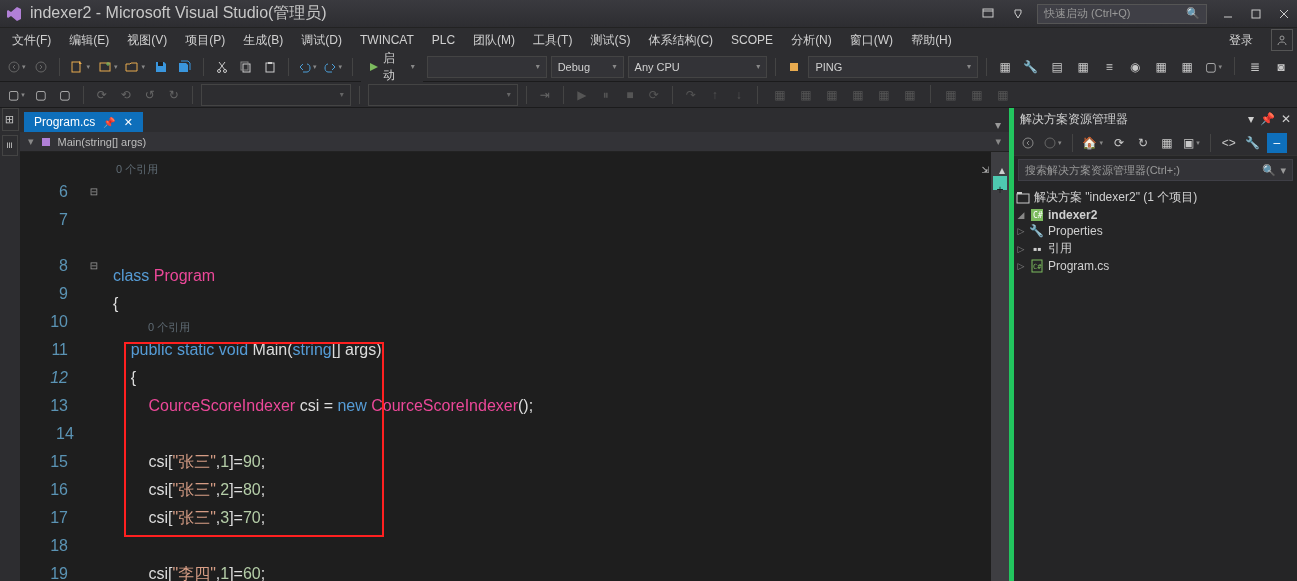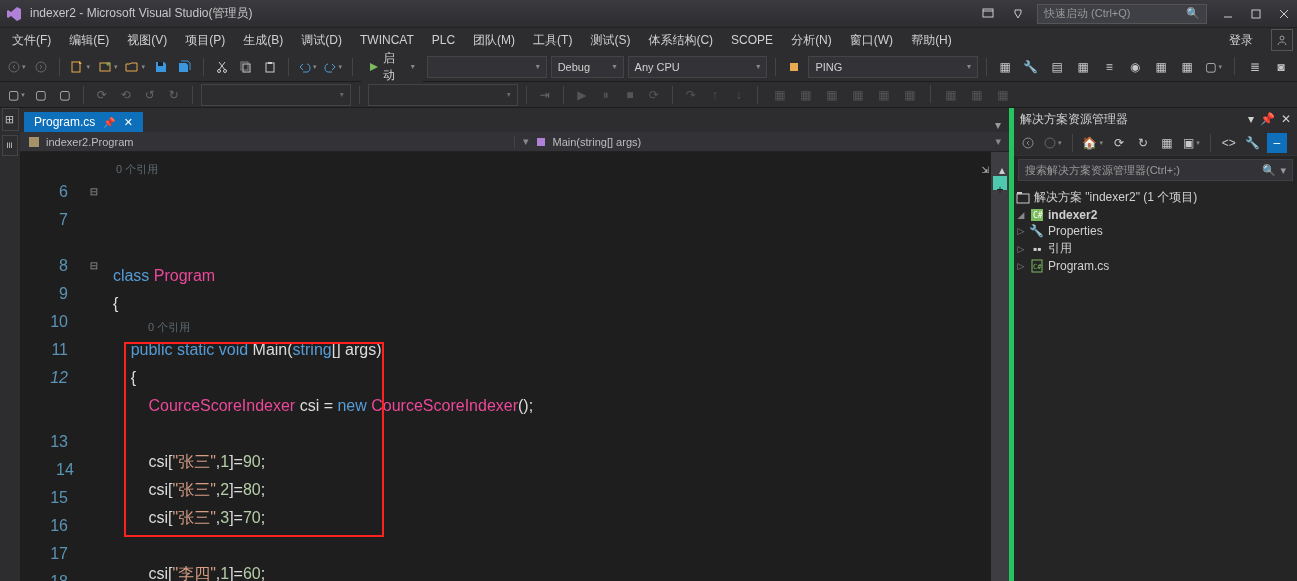--- a/index.html
+++ b/index.html
@@ -1,19 +1,19 @@
 <!DOCTYPE html>
 <html><head>
 <meta charset="utf-8">
 <style>
 * { margin:0; padding:0; box-sizing:border-box; font-family:"Segoe UI","Microsoft YaHei",sans-serif; }
 body { background:#2d2d30; color:#ccc; font-size:12px; width:1297px; height:581px; overflow:hidden; display:flex; flex-direction:column; }
 .titlebar { height:28px; background:linear-gradient(to bottom,#3a3a3f,#2d2d31); display:flex; align-items:center; padding:0 6px; gap:8px; border-bottom:1px solid #222; }
 .titlebar .vs-logo { width:16px; height:16px; display:flex; align-items:center; justify-content:center; }
-.title-text { color:#c8c8c8; font-size:12px; }
+.title-text { color:#c8c8c8; font-size:16px; }
 .title-right { margin-left:auto; display:flex; align-items:center; gap:14px; }
 .quick-launch { width:170px; height:20px; background:#3f3f46; border:1px solid #555; color:#999; padding:1px 6px; font-size:11px; display:flex; align-items:center; justify-content:space-between; }
 .winbtn { width:14px; height:14px; display:flex; align-items:center; justify-content:center; color:#c8c8c8; cursor:pointer; }
 .menubar { height:24px; background:#2d2d30; display:flex; align-items:center; padding:0 4px; gap:2px; }
 .menu-item { padding:2px 8px; color:#d0d0d0; cursor:pointer; font-size:12px; }
 .login-btn { margin-left:auto; padding:2px 10px; color:#d0d0d0; }
 .login-icon { width:22px; height:22px; border:1px solid #555; display:flex; align-items:center; justify-content:center; margin-left:6px; }
 .toolbar { height:30px; background:#2d2d30; border-bottom:1px solid #1b1b1c; display:flex; align-items:center; padding:0 6px; gap:4px; }
 .tb-btn { min-width:20px; height:20px; display:flex; align-items:center; justify-content:center; color:#c8c8c8; cursor:pointer; padding:0 2px; }
 .tb-sep { width:1px; height:18px; background:#444; margin:0 4px; }
@@ -302,28 +302,20 @@
     <div class="doc-tabs">
       <div class="doc-tab">
         <span>Program.cs</span>
         <span class="pin">📌</span>
         <span class="close">✕</span>
       </div>
       <span style="margin-left:auto;padding:0 8px;color:#999;cursor:pointer">▾</span>
     </div>
     <div class="nav-bar">
       <div class="nav-seg">
-        <span class="nav-ico">
-            <svg width="12" height="12">
-              <rect x="1" y="1" width="10" height="10" fill="#d7ba7d" opacity="0.7"></rect>
-            </svg>
-          </span>
-        <span>indexer2.Program</span>
-      </div>
-      <div class="nav-seg">
         <span style="color:#888">▾</span>
         <span class="nav-ico">
             <svg width="12" height="12">
               <rect x="2" y="2" width="8" height="8" fill="#b180d7"></rect>
             </svg>
           </span>
         <span>Main(string[] args)</span>
         <span style="margin-left:auto;color:#888">▾</span>
       </div>
     </div>
@@ -331,21 +323,21 @@
       <div class="gutter" id="gutter" style="padding-top: 8px;">
           <div style="height: 18px;"></div>
           <div style="height: 28px;">6</div>
           <div style="height: 28px;">7</div>
           <div style="height: 18px;"></div>
           <div style="height: 28px;">8</div>
           <div style="height: 28px;">9</div>
           <div style="height: 28px;">10</div>
           <div style="height: 28px;">11</div>
           <div style="height: 28px; font-style: italic;">12</div>
-          <div style="height: 28px; margin-top: 36px;">13</div>
+          <div style="height: 28px;">13</div>
           <div style="height: 28px; margin-left: 36px;">14</div>
           <div style="height: 28px;">15</div>
           <div style="height: 28px;">16</div>
           <div style="height: 28px;">17</div>
           <div style="height: 28px;">18</div>
           <div style="height: 28px;">19</div>
         </div>
       <div class="foldcol" id="foldcol" style="padding-top: 8px;">
           <div style="height: 18px;"></div>
           <div style="height: 28px; color: rgb(153, 153, 153);">⊟</div>

